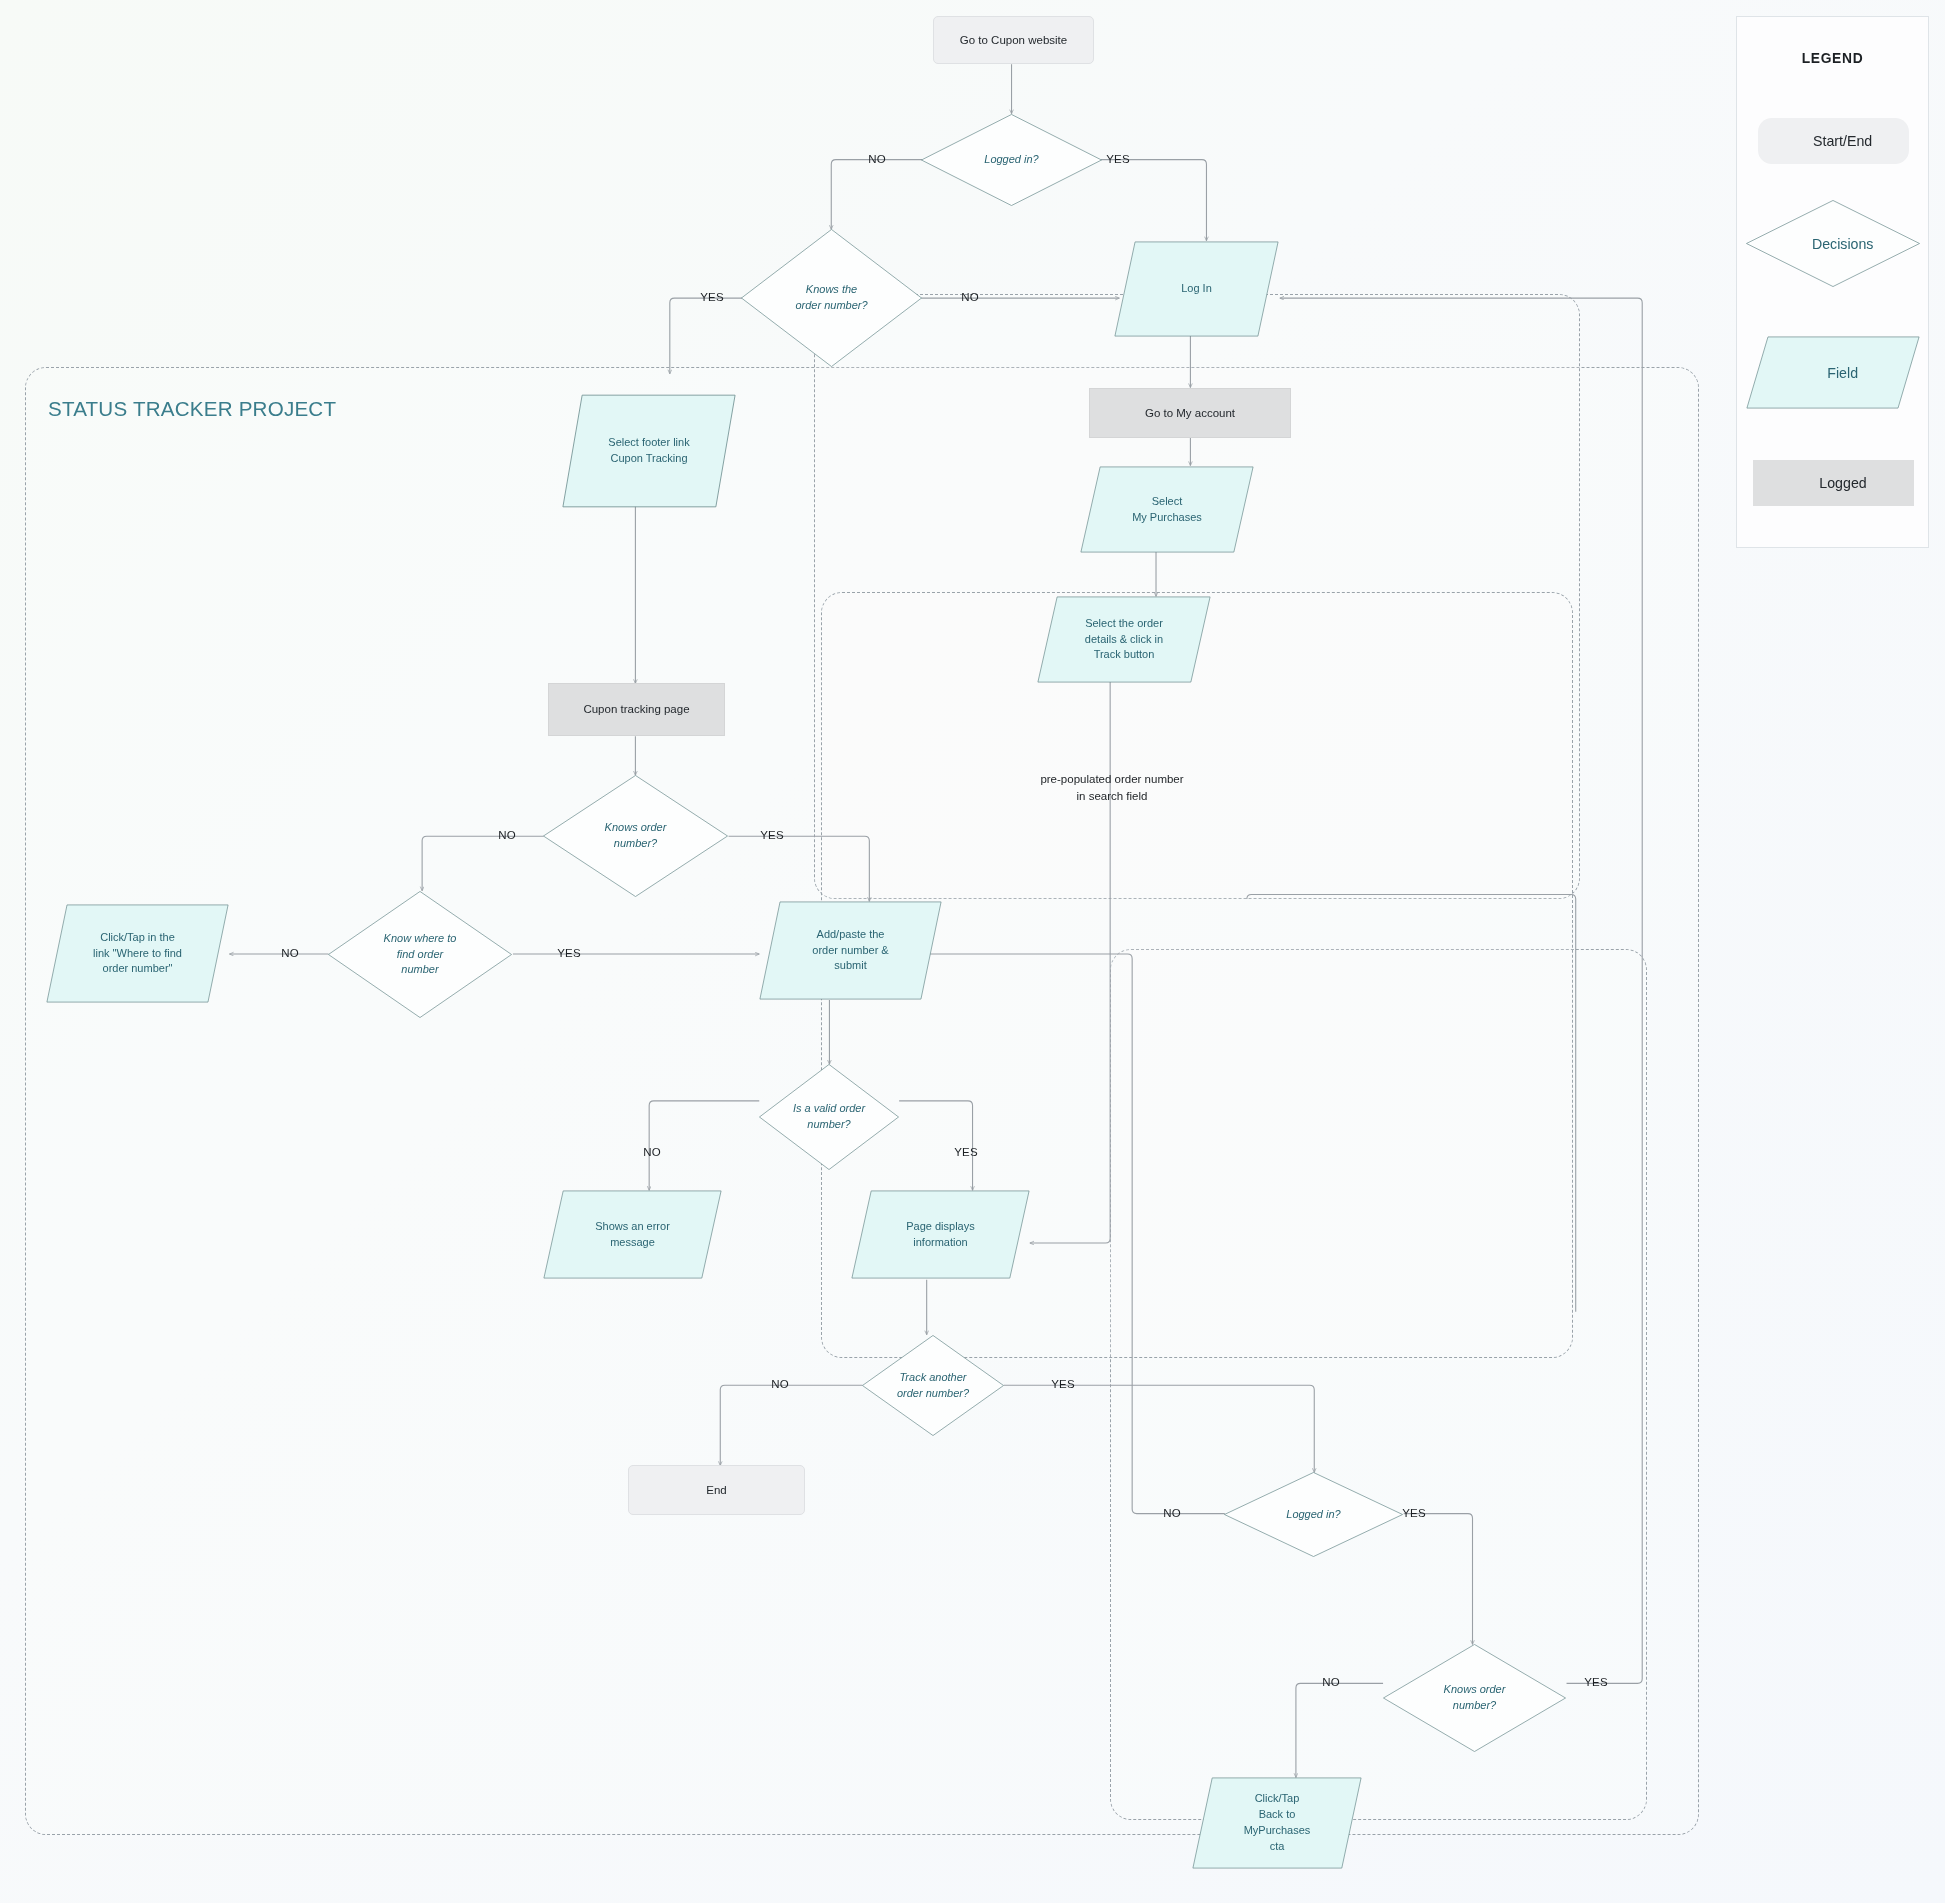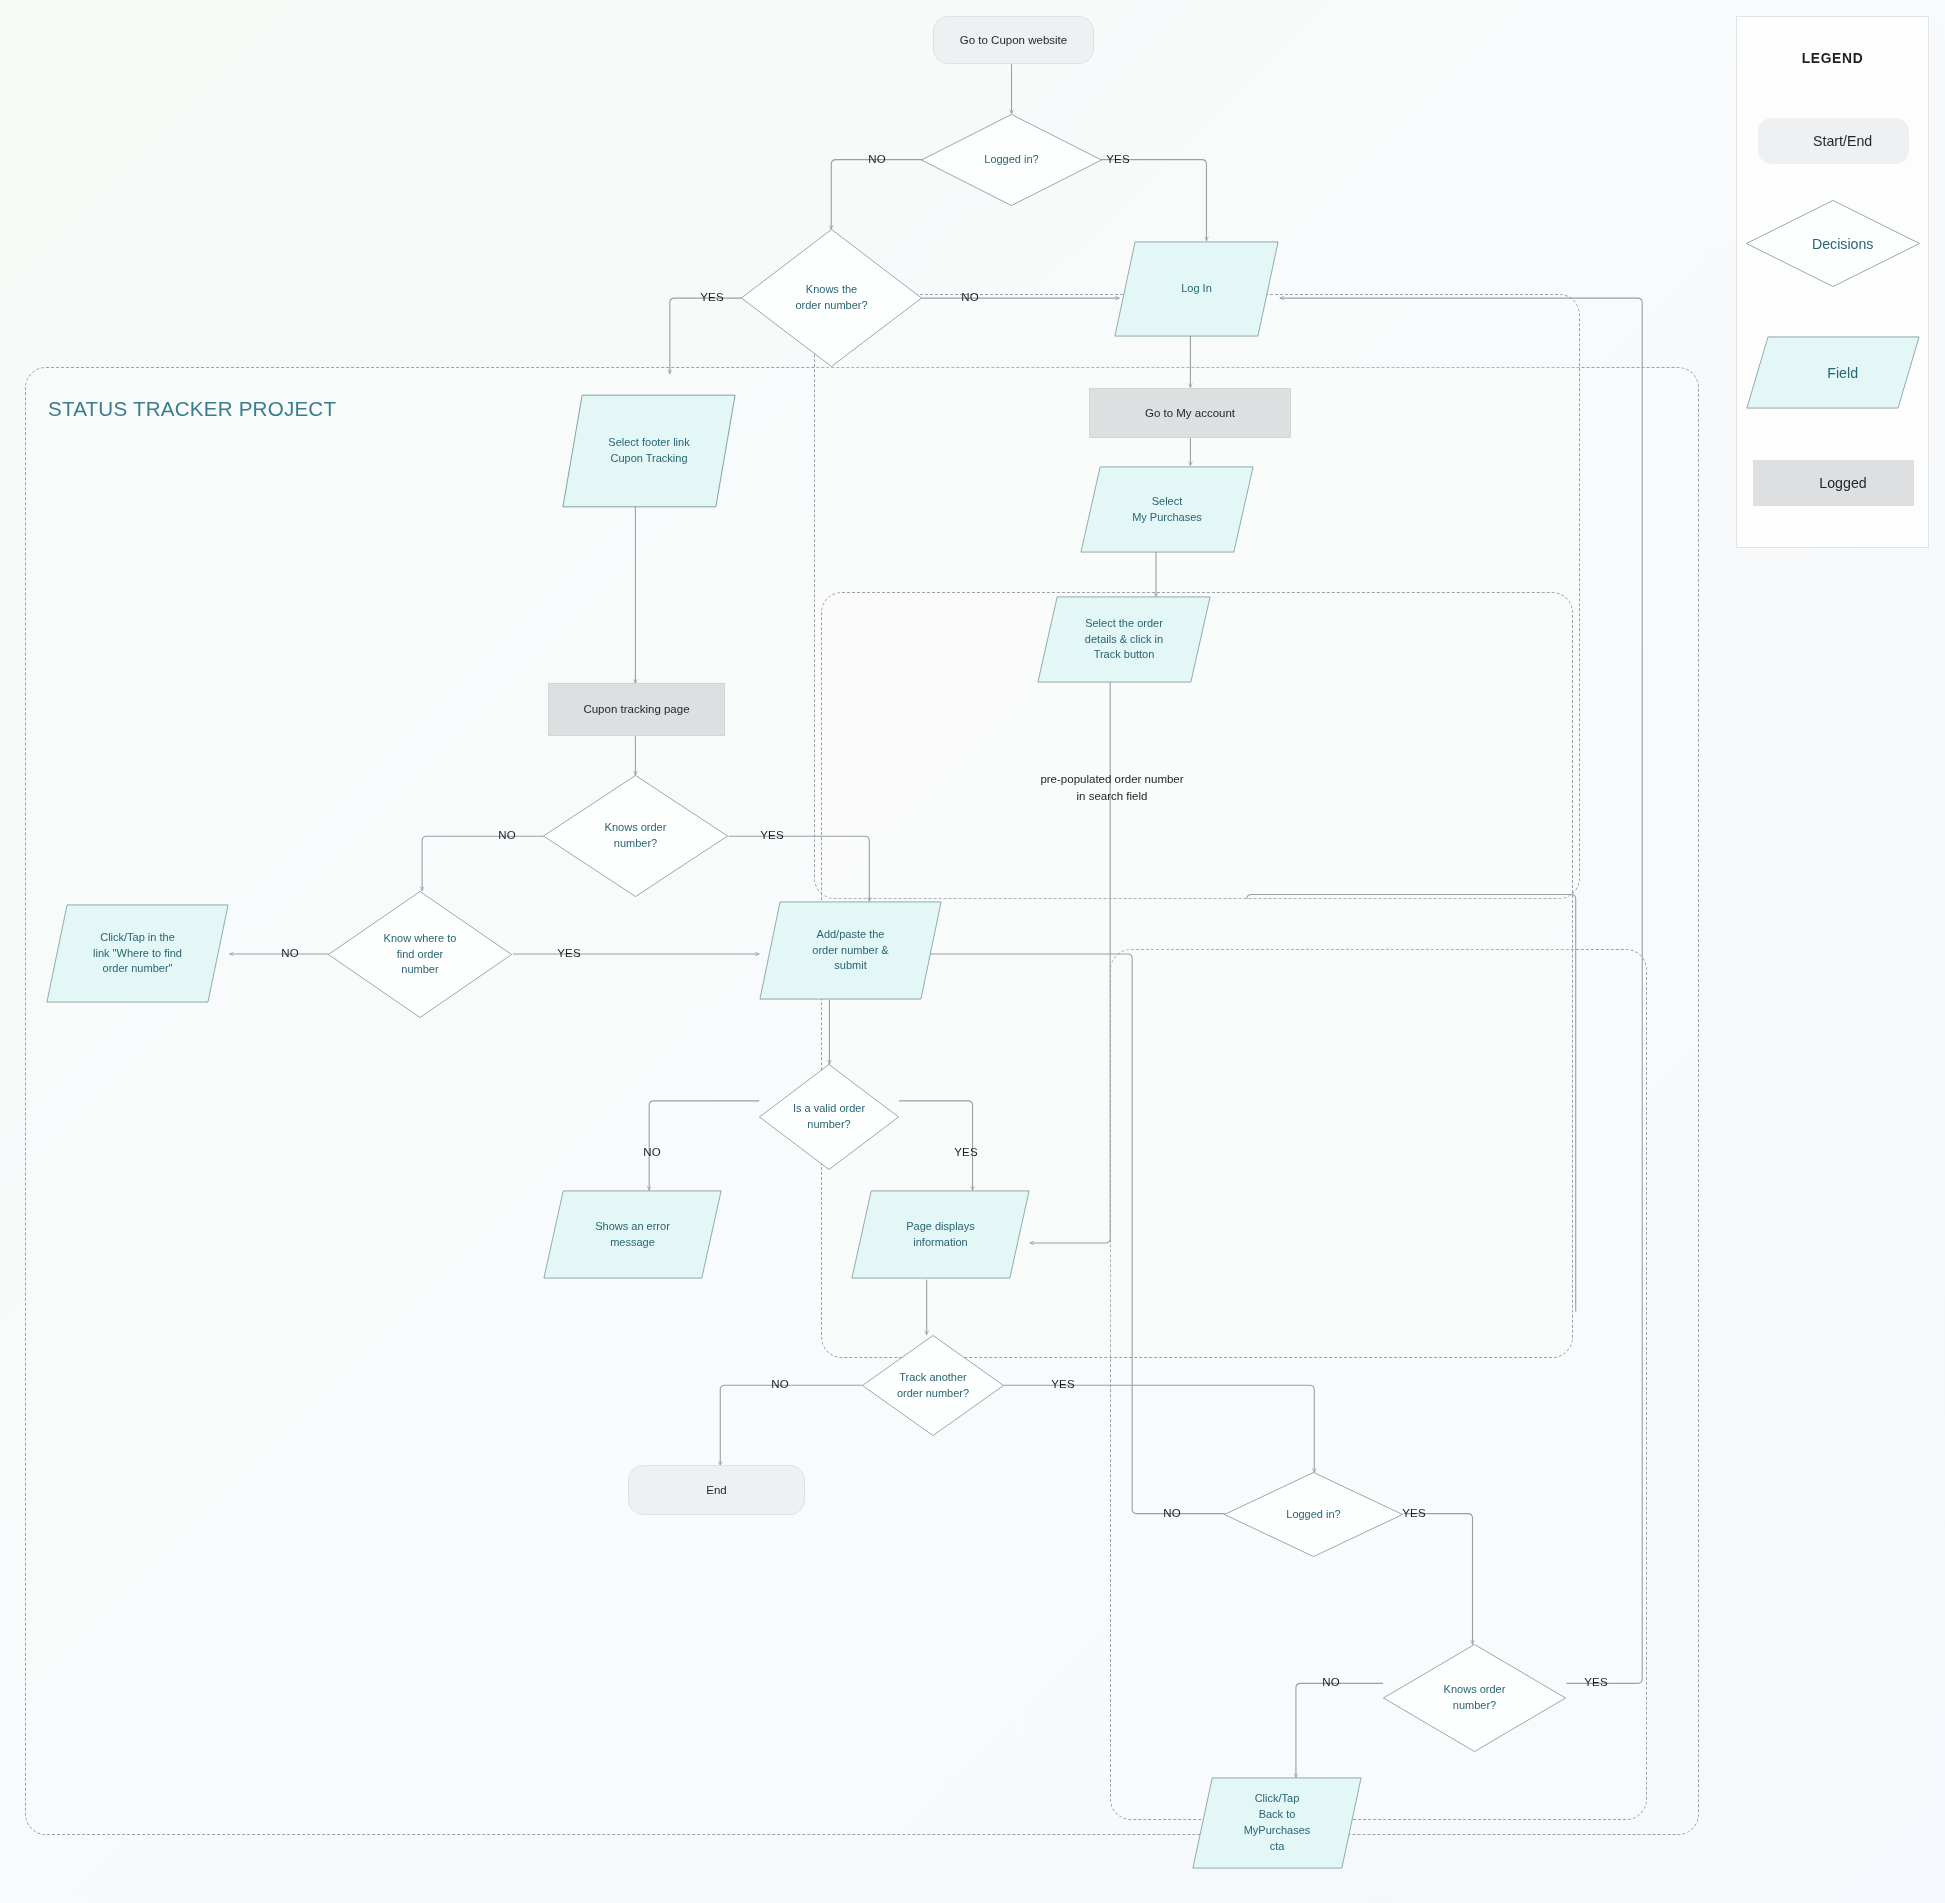--- a/index.html
+++ b/index.html
@@ -34,36 +34,37 @@
     position: relative;
     z-index: 2;
     line-height: 1.45;
     white-space: pre-line;
     padding: 0 2.8px;
   }
   
   .n-startend {
     background: #eff0f2;
     border: 0.5px solid #dfe1e4;
-    border-radius: 15px;
+    border-radius: 5px;
     color: #23282d;
     font-size: 11.5px;
   }
   
   .n-process {
     background: #dedfe0;
     border: 0.5px solid #d4d5d6;
     color: #23282d;
     font-size: 11.5px;
   }
   
   .n-decision {
     color: #2a6472;
     font-size: 11px;
     background: transparent;
+    font-style: italic;
   }
   .n-decision .dia {
     position: absolute;
     left: 0; top: 0;
     width: 100%;
     height: 100%;
     z-index: 1;
   }
   
   .n-field {

